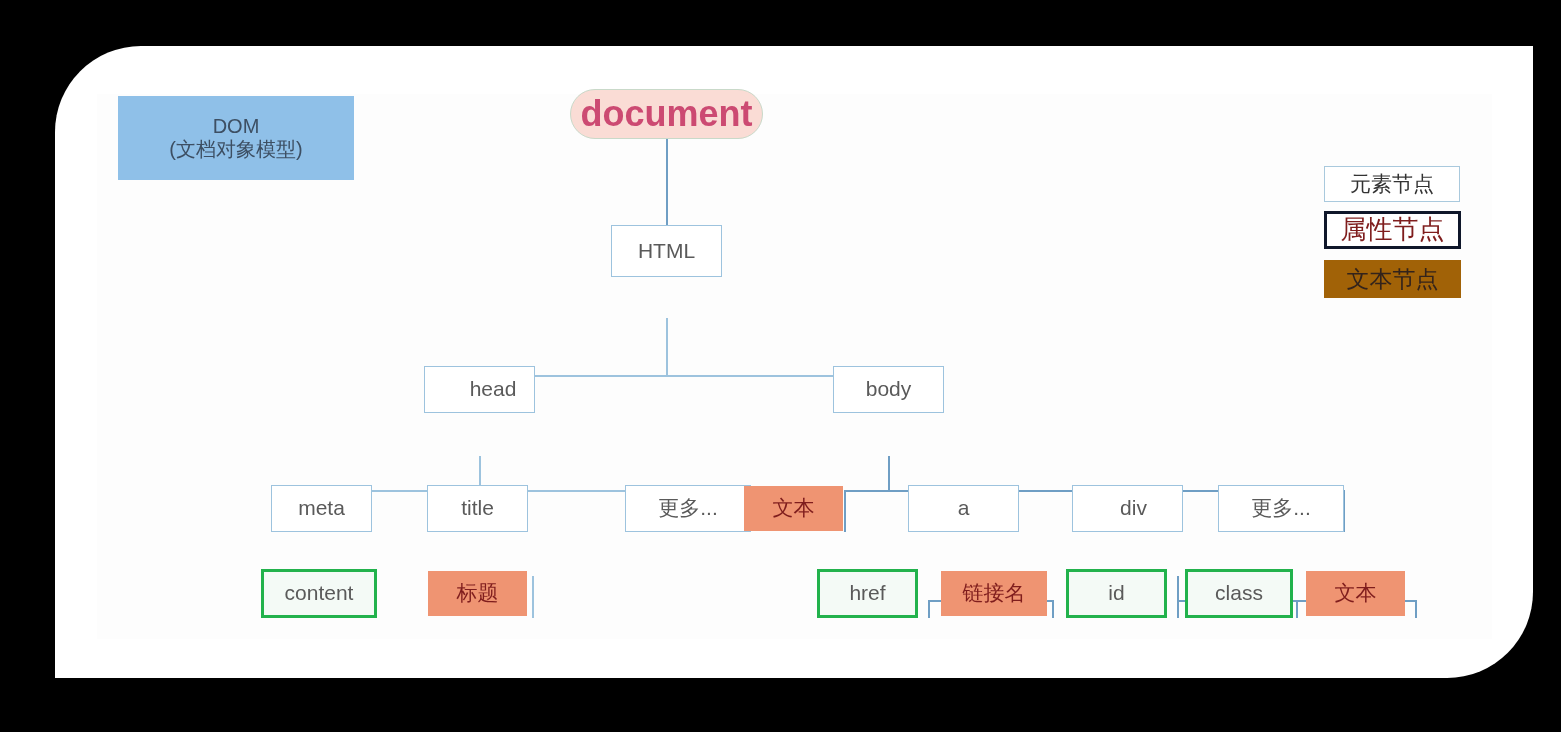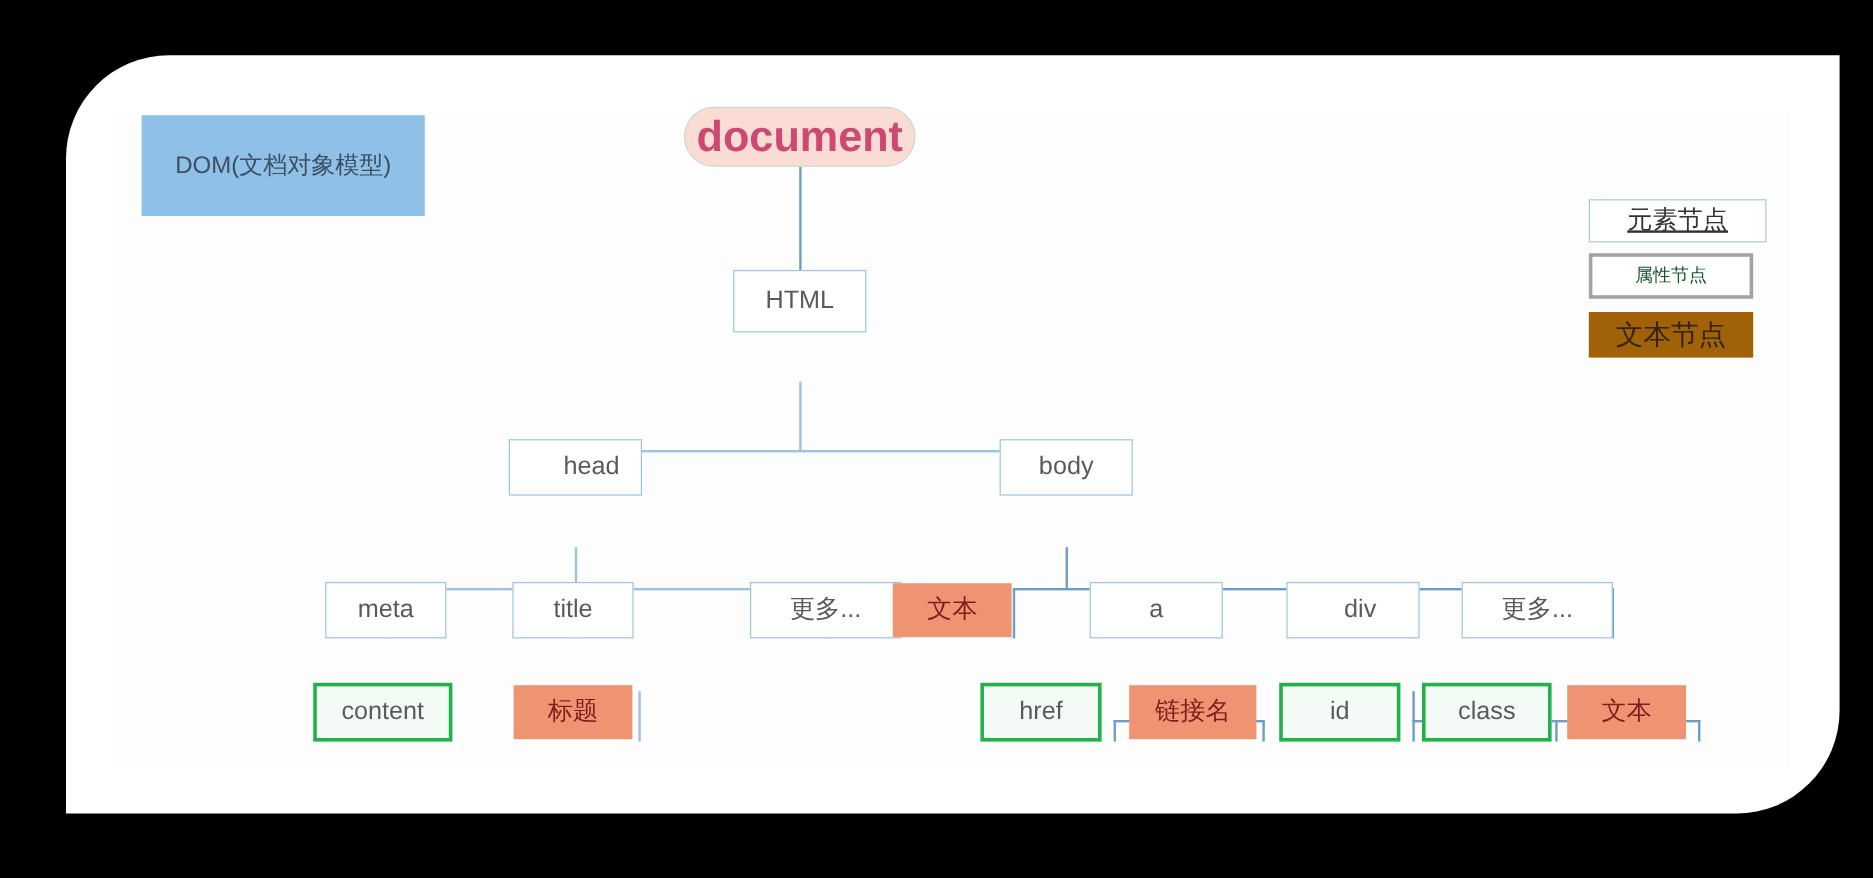--- a/index.html
+++ b/index.html
@@ -88,36 +88,36 @@
     font-size: 36px;
     font-weight: bold;
   }
 
   
   .node.domlabel {
     background: #8fc0e8;
     border: none;
     color: #3d4f63;
     font-size: 20px;
-    flex-direction: row;
+    flex-direction: column;
   }
   .node.domlabel span { display: block; }
 
   
   .node.legend-element {
     background: #ffffff;
     border: 1px solid #a9c9dd;
     color: #333333;
     font-size: 21px;
   }
   .node.legend-attribute {
     background: #ffffff;
-    border: 3px solid #a3a3a3;
-    color: #14532d;
-    font-size: 15px;
+    border: 3px solid #0f172a;
+    color: #7f1d1d;
+    font-size: 26px;
   }
   .node.legend-text {
     background: #a16207;
     border: none;
     color: #33231b;
     font-size: 23px;
   }
 
   
   .line {
@@ -136,21 +136,21 @@
 
 <div id="stage">
   <div class="card">
     <div class="canvas-tint"></div>
 
     <div class="node domlabel" style="left:63px; top:50px; width:236px; height:84px;">
       <span>DOM</span>
       <span>(文档对象模型)</span>
     </div>
 
-    <div class="node legend-element" style="left:1269px; top:120px; width:148px; height:36px;text-decoration:underline;">
+    <div class="node legend-element" style="left:1269px; top:120px; width:136px; height:36px;">
       <span>元素节点</span>
     </div>
     <div class="node legend-attribute" style="left:1269px; top:165px; width:137px; height:38px;">
       <span>属性节点</span>
     </div>
     <div class="node legend-text" style="left:1269px; top:214px; width:137px; height:38px;">
       <span>文本节点</span>
     </div>
 
     <div class="line v" style="left:611px; top:93px; height:132px;"></div>

